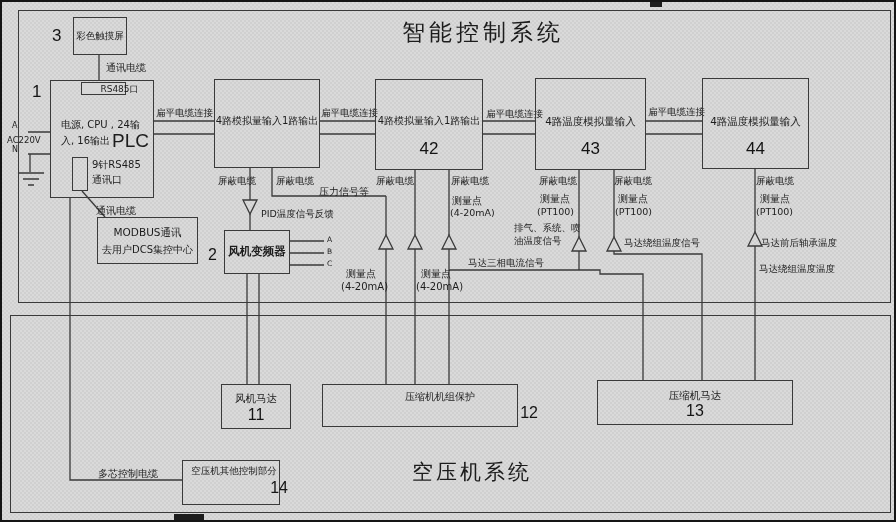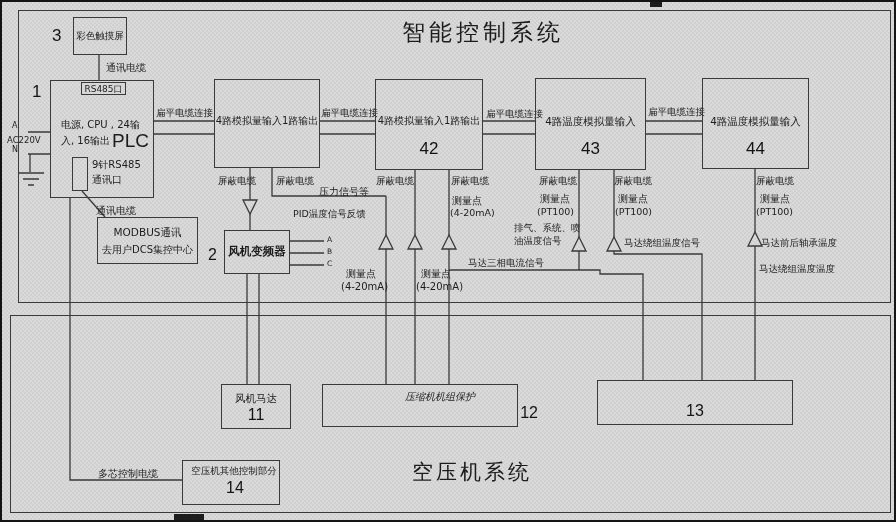--- a/index.html
+++ b/index.html
@@ -79,21 +79,21 @@
   <div class="lbl ctr" style="left:405px;top:458px;width:130px;font-size:21px;letter-spacing:3px;">空压机系统</div>
 
   <div class="num numbig" style="left:50px;top:24px;">3</div>
   <div class="box" style="left:71px;top:15px;width:54px;height:38px;"></div>
   <div class="lbl ctr" style="left:71px;top:29px;width:54px;font-size:9.5px;">彩色触摸屏</div>
   <div class="lbl" style="left:104px;top:60px;">通讯电缆</div>
 
   <div class="num numbig" style="left:30px;top:80px;">1</div>
   <div class="box" style="left:48px;top:78px;width:104px;height:118px;"></div>
   <div class="box" style="left:79px;top:80px;width:45px;height:13px;background:#d7d7d7;"></div>
-  <div class="lbl ctr" style="left:79px;top:82px;width:45px;font-size:9px;">RS485口</div>
+  <div class="lbl ctr" style="left:79px;top:82px;width:45px;font-size:9px;padding-left:16px;">RS485口</div>
   <div class="lbl" style="left:59px;top:117px;font-size:10px;">电源, CPU , 24输</div>
   <div class="lbl" style="left:59px;top:133px;font-size:10px;">入, 16输出</div>
   <div class="lbl" style="left:110px;top:128px;font-size:19px;font-family:'Liberation Sans',sans-serif;">PLC</div>
   <div class="box" style="left:70px;top:155px;width:16px;height:34px;"></div>
   <div class="lbl" style="left:90px;top:157px;font-size:10px;">9针RS485</div>
   <div class="lbl" style="left:90px;top:172px;font-size:10px;">通讯口</div>
 
   <div class="lbl lbl8" style="left:10px;top:119px;">A</div>
   <div class="lbl" style="left:5px;top:134px;font-size:8.5px;">AC220V</div>
   <div class="lbl lbl8" style="left:10px;top:143px;">N</div>
@@ -120,21 +120,21 @@
 
   <div class="lbl lbl9" style="left:216px;top:174px;">屏蔽电缆</div>
   <div class="lbl lbl9" style="left:274px;top:174px;">屏蔽电缆</div>
   <div class="lbl lbl9" style="left:374px;top:174px;">屏蔽电缆</div>
   <div class="lbl lbl9" style="left:449px;top:174px;">屏蔽电缆</div>
   <div class="lbl lbl9" style="left:537px;top:174px;">屏蔽电缆</div>
   <div class="lbl lbl9" style="left:612px;top:174px;">屏蔽电缆</div>
   <div class="lbl lbl9" style="left:754px;top:174px;">屏蔽电缆</div>
 
   <div class="lbl" style="left:317px;top:184px;">压力信号等</div>
-  <div class="lbl lbl9" style="left:259px;top:207px;margin-left:32px;">PID温度信号反馈</div>
+  <div class="lbl lbl9" style="left:259px;top:207px;">PID温度信号反馈</div>
 
   <div class="lbl" style="left:450px;top:193px;">测量点</div>
   <div class="lbl lbl9" style="left:448px;top:206px;">(4-20mA)</div>
 
   <div class="lbl" style="left:538px;top:191px;">测量点</div>
   <div class="lbl lbl9" style="left:535px;top:205px;">(PT100)</div>
 
   <div class="lbl" style="left:616px;top:191px;">测量点</div>
   <div class="lbl lbl9" style="left:613px;top:205px;">(PT100)</div>
 
@@ -164,26 +164,27 @@
   <div class="lbl ctr" style="left:222px;top:243px;width:66px;font-size:11.5px;font-weight:bold;">风机变频器</div>
   <div class="lbl" style="left:325px;top:234px;font-size:7.5px;">A</div>
   <div class="lbl" style="left:325px;top:246px;font-size:7.5px;">B</div>
   <div class="lbl" style="left:325px;top:258px;font-size:7.5px;">C</div>
 
   <div class="box" style="left:219px;top:382px;width:70px;height:45px;"></div>
   <div class="lbl ctr" style="left:219px;top:390px;width:70px;font-size:10.5px;">风机马达</div>
   <div class="num ctr" style="left:219px;top:404px;width:70px;">11</div>
 
   <div class="box" style="left:320px;top:382px;width:196px;height:43px;"></div>
-  <div class="lbl ctr" style="left:320px;top:389px;width:236px;font-size:10px;font-style:italic;">压缩机机组保护</div>
+  <div class="lbl ctr" style="left:320px;top:389px;width:236px;font-size:10px;">压缩机机组保护</div>
   <div class="num ctr" style="left:320px;top:402px;width:216px;text-align:right;">12</div>
 
   <div class="box" style="left:595px;top:378px;width:196px;height:45px;"></div>
+  <div class="lbl ctr" style="left:595px;top:387px;width:196px;font-size:10.5px;">压缩机马达</div>
   <div class="num ctr" style="left:595px;top:400px;width:196px;">13</div>
 
   <div class="lbl" style="left:96px;top:466px;">多芯控制电缆</div>
   <div class="box" style="left:180px;top:458px;width:98px;height:45px;"></div>
   <div class="lbl ctr" style="left:180px;top:464px;width:104px;font-size:9.5px;">空压机其他控制部分</div>
-  <div class="num ctr" style="left:180px;top:477px;width:106px;">14</div>
+  <div class="num ctr" style="left:180px;top:477px;width:106px;text-align:right;">14</div>
 
   <div class="artifact" style="left:172px;bottom:0;width:30px;height:6px;"></div>
   <div class="artifact" style="left:648px;top:0;width:12px;height:5px;"></div>
 </div>
 
 </body></html>

